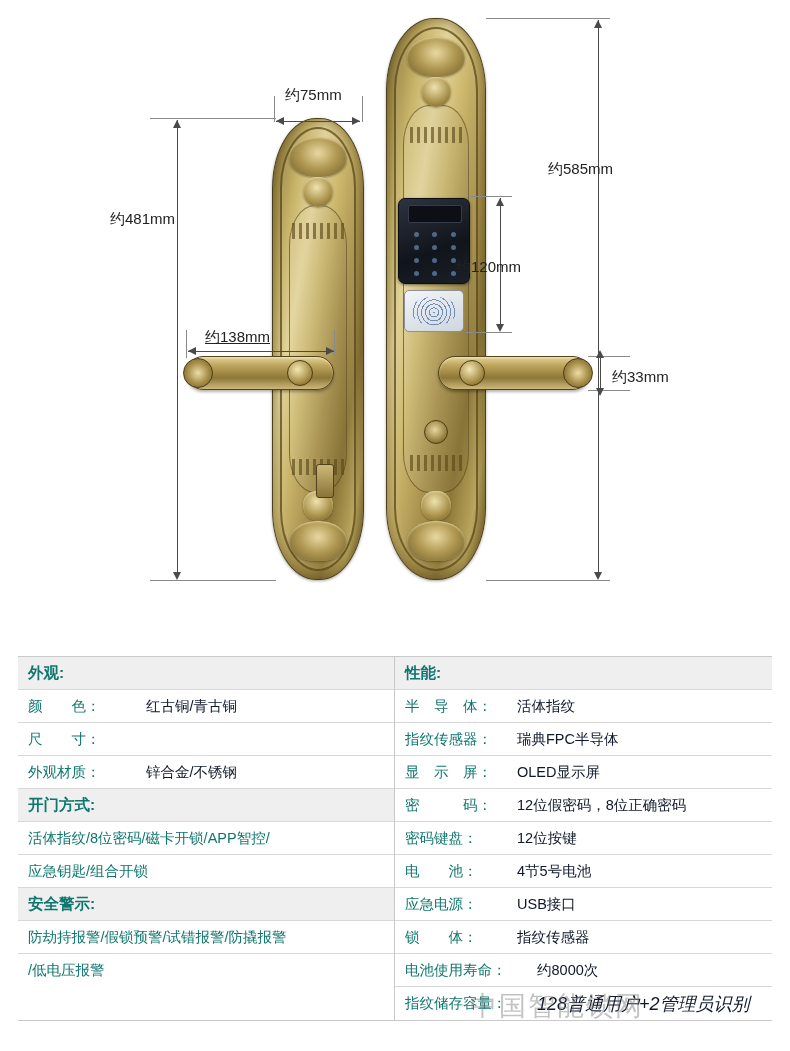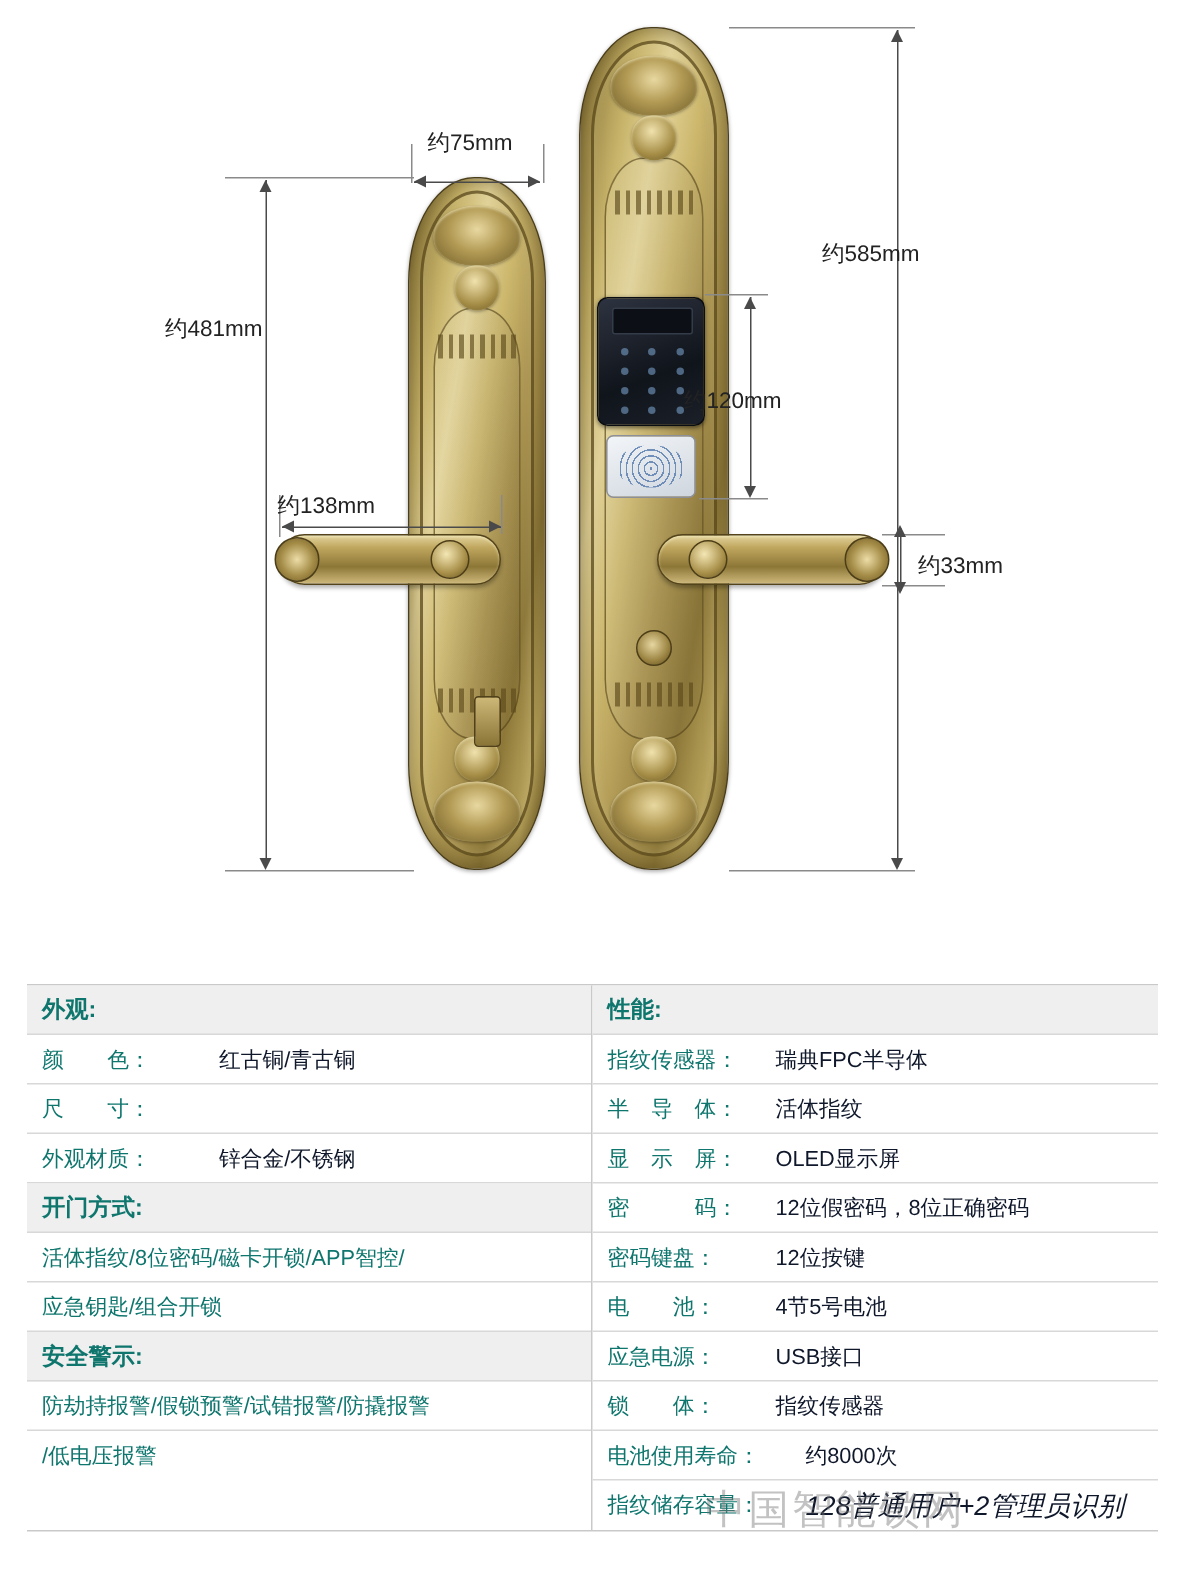--- a/index.html
+++ b/index.html
@@ -314,21 +314,21 @@
   <div class="dim-line dim-v" style="left:177px; top:120px; height:458px;"></div>
   <div class="arrow up" style="left:173px; top:120px;"></div>
   <div class="arrow down" style="left:173px; top:572px;"></div>
   <div class="dim-label" style="left:110px; top:210px;">约481mm</div>
 
   <div class="ext" style="left:186px; top:330px; height:28px;"></div>
   <div class="ext" style="left:334px; top:330px; height:26px;"></div>
   <div class="dim-line dim-h" style="left:188px; top:351px; width:146px;"></div>
   <div class="arrow left" style="left:188px; top:347px;"></div>
   <div class="arrow right" style="left:326px; top:347px;"></div>
-  <div class="dim-label" style="left:185px; top:328px;">约138mm</div>
+  <div class="dim-label" style="left:205px; top:328px;text-decoration:underline;">约138mm</div>
 
   <div class="ext-h" style="left:486px; top:18px; width:124px;"></div>
   <div class="ext-h" style="left:486px; top:580px; width:124px;"></div>
   <div class="dim-line dim-v" style="left:598px; top:20px; height:558px;"></div>
   <div class="arrow up" style="left:594px; top:20px;"></div>
   <div class="arrow down" style="left:594px; top:572px;"></div>
   <div class="dim-label" style="left:548px; top:160px;">约585mm</div>
 
   <div class="ext-h" style="left:470px; top:196px; width:42px;"></div>
   <div class="ext-h" style="left:466px; top:332px; width:46px;"></div>
@@ -381,28 +381,28 @@
     <div class="row full">
       <div class="k">/低电压报警</div>
     </div>
   </div>
 
   <div class="col right-col">
     <div class="row header">
       <div class="k">性能:</div>
     </div>
     <div class="row">
+      <div class="k">半　导　体：</div>
+      <div class="v">活体指纹</div>
+    </div>
+    <div class="row">
       <div class="k">指纹传感器：</div>
       <div class="v">瑞典FPC半导体</div>
     </div>
     <div class="row">
-      <div class="k">半　导　体：</div>
-      <div class="v">活体指纹</div>
-    </div>
-    <div class="row">
       <div class="k">显　示　屏：</div>
       <div class="v">OLED显示屏</div>
     </div>
     <div class="row">
       <div class="k">密　　　码：</div>
       <div class="v">12位假密码，8位正确密码</div>
     </div>
     <div class="row">
       <div class="k">密码键盘：</div>
       <div class="v">12位按键</div>

